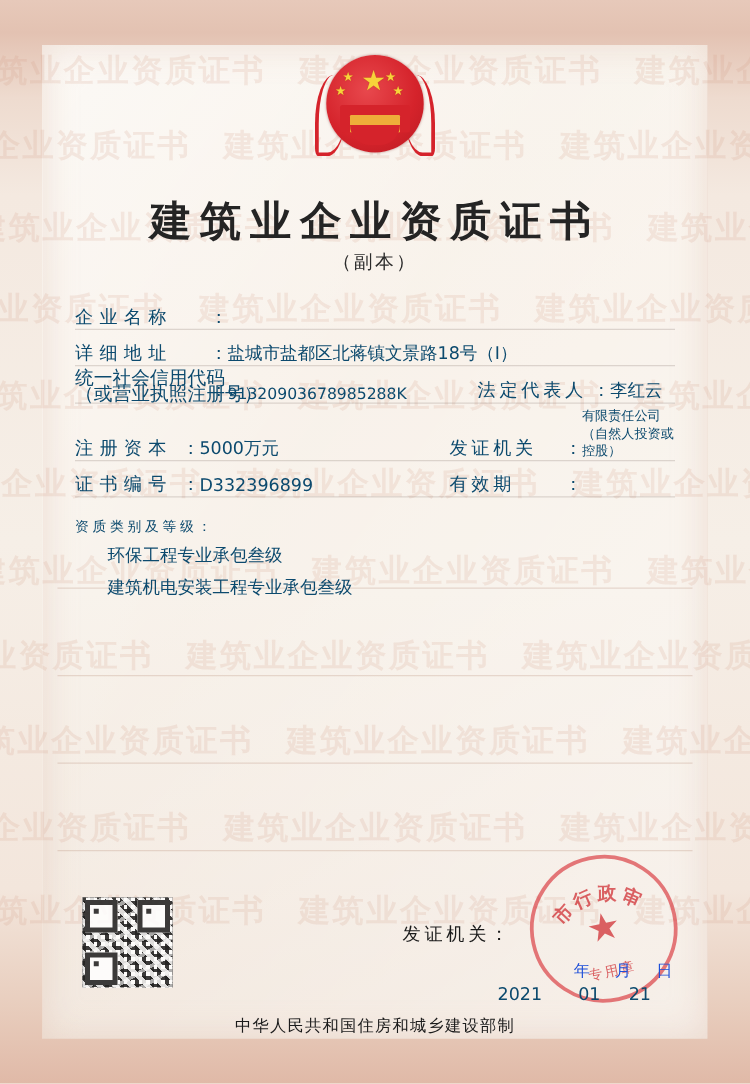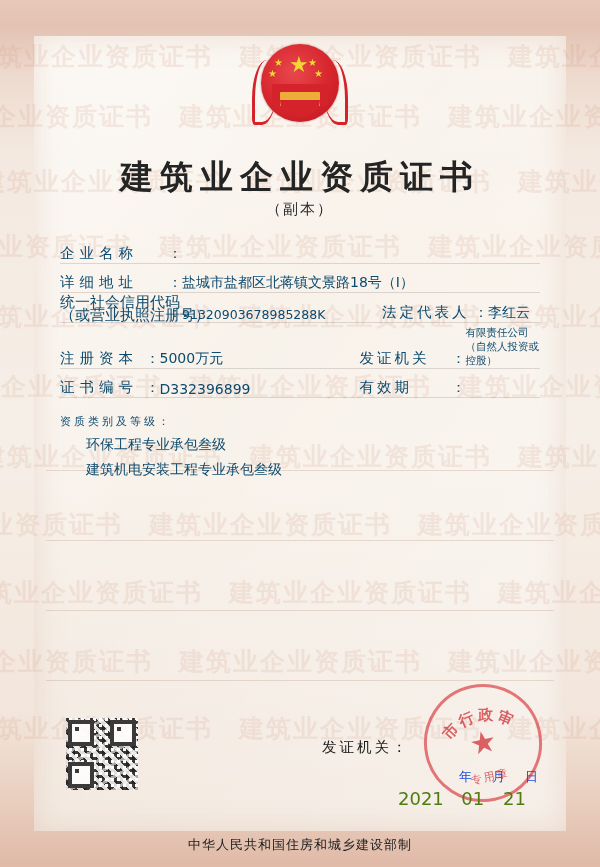--- a/index.html
+++ b/index.html
@@ -306,38 +306,37 @@
     font-family: "DejaVu Sans", sans-serif;
     font-size: 13px;
     color: #1d4ed8;
     letter-spacing: 20px;
   }
   .date-values {
     position: absolute;
     left: 398px;
     top: 788px;
     font-family: "DejaVu Sans", sans-serif;
-    font-size: 18px;
-    color: #4d7c0f;
+    font-size: 14px;
+    color: #0c4a6e;
   }
   .date-values span { display: inline-block; }
   .dv-year { width: 50px; }
   .dv-month { width: 38px; text-align: center; }
   .dv-day { width: 34px; text-align: center; }
 
   .footer {
     position: absolute;
     left: 0; right: 0;
     top: 812px;
     text-align: center;
     font-family: "DejaVu Sans", sans-serif;
     font-size: 13px;
     letter-spacing: 1px;
     color: #1b1b1b;
-    margin-top: 24px;
   }
 </style>
 </head>
 <body>
 
 <div class="page">
   <div class="outer-frame"></div>
   <div class="inner-paper"></div>
 
   <div class="watermark">

